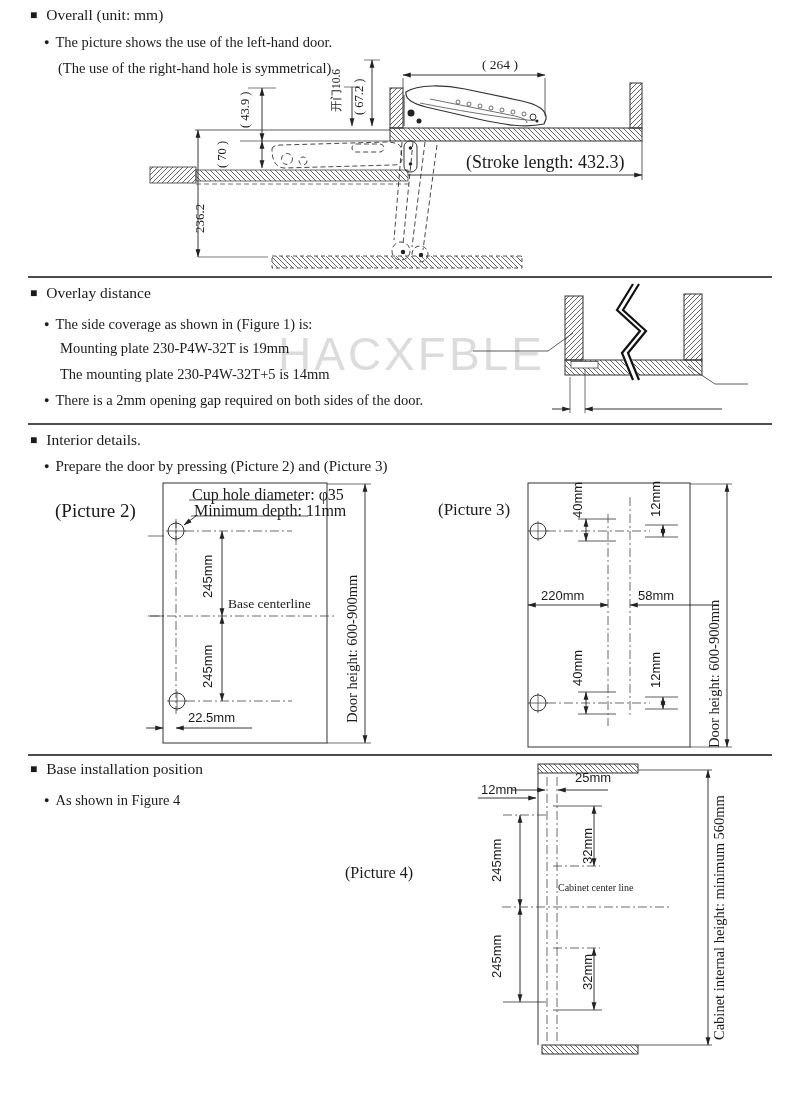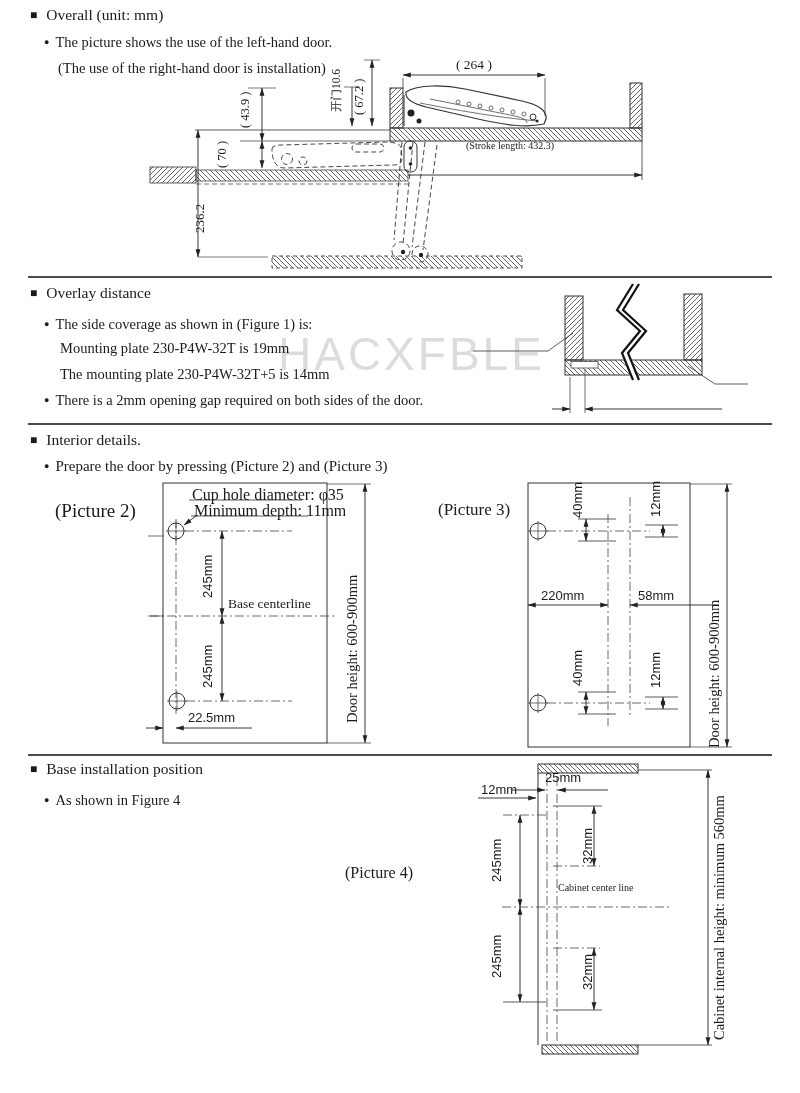--- a/index.html
+++ b/index.html
@@ -6,21 +6,21 @@
   body{width:800px;height:1093px;position:relative;background:#fff;overflow:hidden;
        font-family:"Liberation Serif","DejaVu Serif",serif;color:#1a1a1a}
   .lbl{position:absolute;white-space:nowrap;line-height:1.12}
   .san{font-family:"Liberation Sans","DejaVu Sans",sans-serif}
   .v{transform-origin:0 0;transform:rotate(-90deg)}
   .hd{font-size:15.5px}
   .bd{font-size:14.5px}
   .sm{font-size:16px}
   .mm{font-size:13px}
   .dh{font-size:14.5px}
-  .ctr{text-align:center}
+  .ctr{text-align:right}
   .sq{display:inline-block;font-size:12px;margin-right:9px;vertical-align:1px}
   .bu{display:inline-block;font-size:9px;margin-right:6px;vertical-align:2px}
   .wm{position:absolute;left:278px;top:327px;font-family:"Liberation Sans","DejaVu Sans",sans-serif;
       font-size:46px;letter-spacing:3px;color:#dcdcdc;z-index:0}
   svg.lines{position:absolute;left:0;top:0;z-index:1}
   .lbl{z-index:2}
 </style>
 </head>
 <body>
 
@@ -221,28 +221,28 @@
     <line x1="520" y1="815" x2="520" y2="907" marker-start="url(#ar)" marker-end="url(#ar)"></line>
     <line x1="520" y1="907" x2="520" y2="1002" marker-start="url(#ar)" marker-end="url(#ar)"></line>
     <line x1="594" y1="806" x2="594" y2="866" marker-start="url(#ar)" marker-end="url(#ar)"></line>
     <line x1="594" y1="948" x2="594" y2="1010" marker-start="url(#ar)" marker-end="url(#ar)"></line>
     <line x1="708" y1="770" x2="708" y2="1045" marker-start="url(#ar)" marker-end="url(#ar)"></line>
   </g>
 </svg>
 
 <div class="lbl hd" style="left:30px;top:6px"><span class="sq">■</span><span>Overall (unit: mm)</span></div>
 <div class="lbl bd" style="left:44px;top:34px"><span class="bu">●</span><span>The picture shows the use of the left-hand door.</span></div>
-<div class="lbl bd" style="left:58px;top:60px">(The use of the right-hand door is installation)</div>
+<div class="lbl bd" style="left:58px;top:60px">(The use of the right-hand hole is symmetrical)</div>
 <div class="lbl ctr" style="left:430px;top:57px;width:88px;font-size:13.5px">( 264 )</div>
 <div class="lbl v" style="left:352px;top:115px;font-size:12.5px">( 67.2 )</div>
 <div class="lbl v" style="left:330px;top:112px;font-size:11.5px">开门10.6</div>
 <div class="lbl v" style="left:238px;top:128px;font-size:12.5px">( 43.9 )</div>
 <div class="lbl v" style="left:215px;top:168px;font-size:12.5px">( 70 )</div>
 <div class="lbl v" style="left:193px;top:233px;font-size:13px">236.2</div>
-<div class="lbl" style="left:466px;top:140px;font-size:10px">(Stroke length: 432.3)</div>
+<div class="lbl" style="left:466px;top:152px;font-size:18px">(Stroke length: 432.3)</div>
 
 <div class="lbl hd" style="left:30px;top:284px"><span class="sq">■</span><span>Overlay distance</span></div>
 <div class="lbl bd" style="left:44px;top:316px"><span class="bu">●</span><span>The side coverage as shown in (Figure 1) is:</span></div>
 <div class="lbl bd" style="left:60px;top:340px">Mounting plate 230-P4W-32T is 19mm</div>
 <div class="lbl bd" style="left:60px;top:366px">The mounting plate 230-P4W-32T+5 is 14mm</div>
 <div class="lbl bd" style="left:44px;top:392px"><span class="bu">●</span><span>There is a 2mm opening gap required on both sides of the door.</span></div>
 
 <div class="lbl hd" style="left:30px;top:431px"><span class="sq">■</span><span>Interior details.</span></div>
 <div class="lbl" style="left:44px;top:458px;font-size:15px"><span class="bu">●</span><span>Prepare the door by pressing (Picture 2) and (Picture 3)</span></div>
 <div class="lbl" style="left:55px;top:500px;font-size:19px">(Picture 2)</div>
@@ -260,19 +260,19 @@
 <div class="lbl san mm" style="left:541px;top:589px">220mm</div>
 <div class="lbl san mm" style="left:638px;top:589px">58mm</div>
 <div class="lbl v san mm" style="left:571px;top:686px">40mm</div>
 <div class="lbl v san mm" style="left:649px;top:688px">12mm</div>
 <div class="lbl v dh" style="left:706px;top:748px">Door height: 600-900mm</div>
 
 <div class="lbl hd" style="left:30px;top:760px"><span class="sq">■</span><span>Base installation position</span></div>
 <div class="lbl bd" style="left:44px;top:792px"><span class="bu">●</span><span>As shown in Figure 4</span></div>
 <div class="lbl" style="left:345px;top:864px;font-size:16px">(Picture 4)</div>
 <div class="lbl san mm" style="left:481px;top:783px">12mm</div>
-<div class="lbl san mm" style="left:545px;top:771px">25mm</div>
+<div class="lbl san mm" style="left:575px;top:771px">25mm</div>
 <div class="lbl v san mm" style="left:490px;top:882px">245mm</div>
 <div class="lbl v san mm" style="left:581px;top:864px">32mm</div>
 <div class="lbl" style="left:558px;top:882px;font-size:10px">Cabinet center line</div>
 <div class="lbl v san mm" style="left:490px;top:978px">245mm</div>
 <div class="lbl v san mm" style="left:581px;top:990px">32mm</div>
 <div class="lbl v dh" style="left:711px;top:1040px">Cabinet internal height: minimum 560mm</div>
 
 </body></html>

